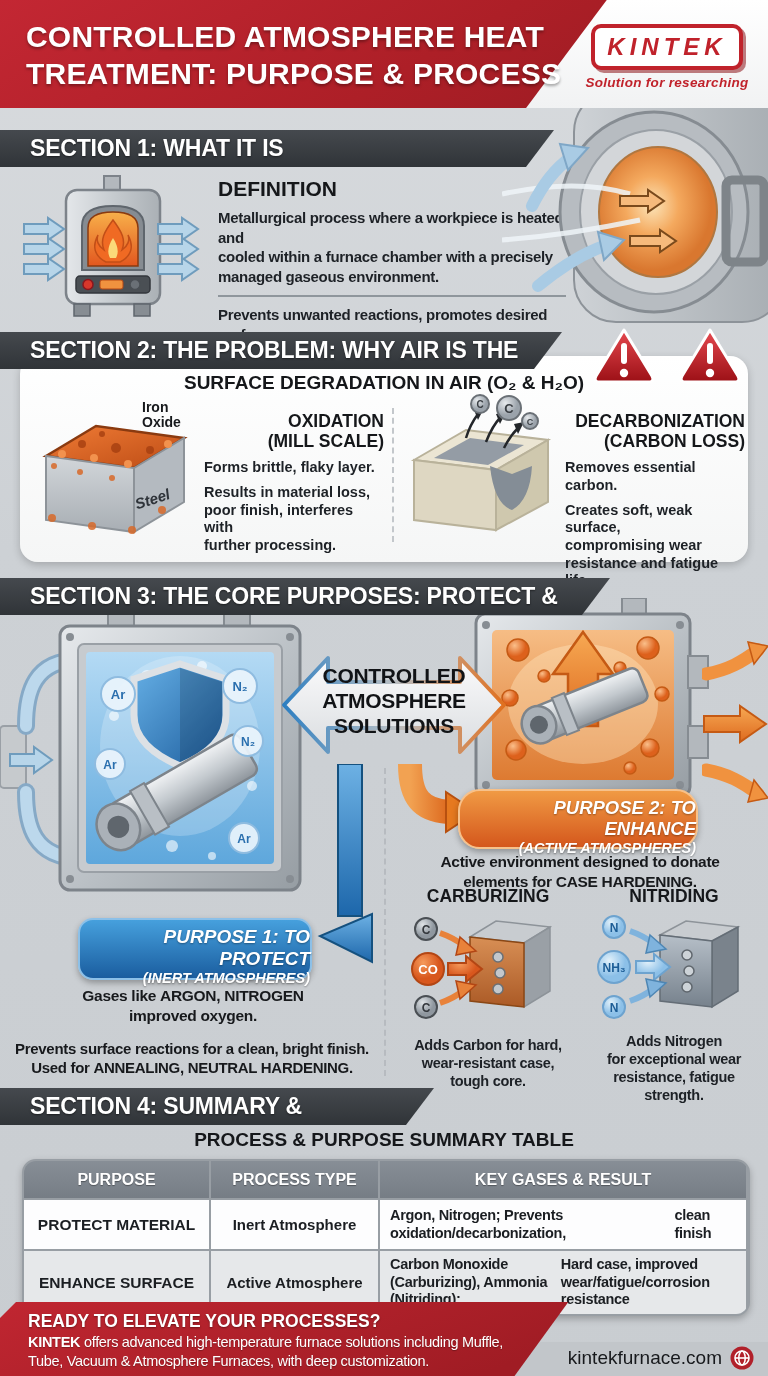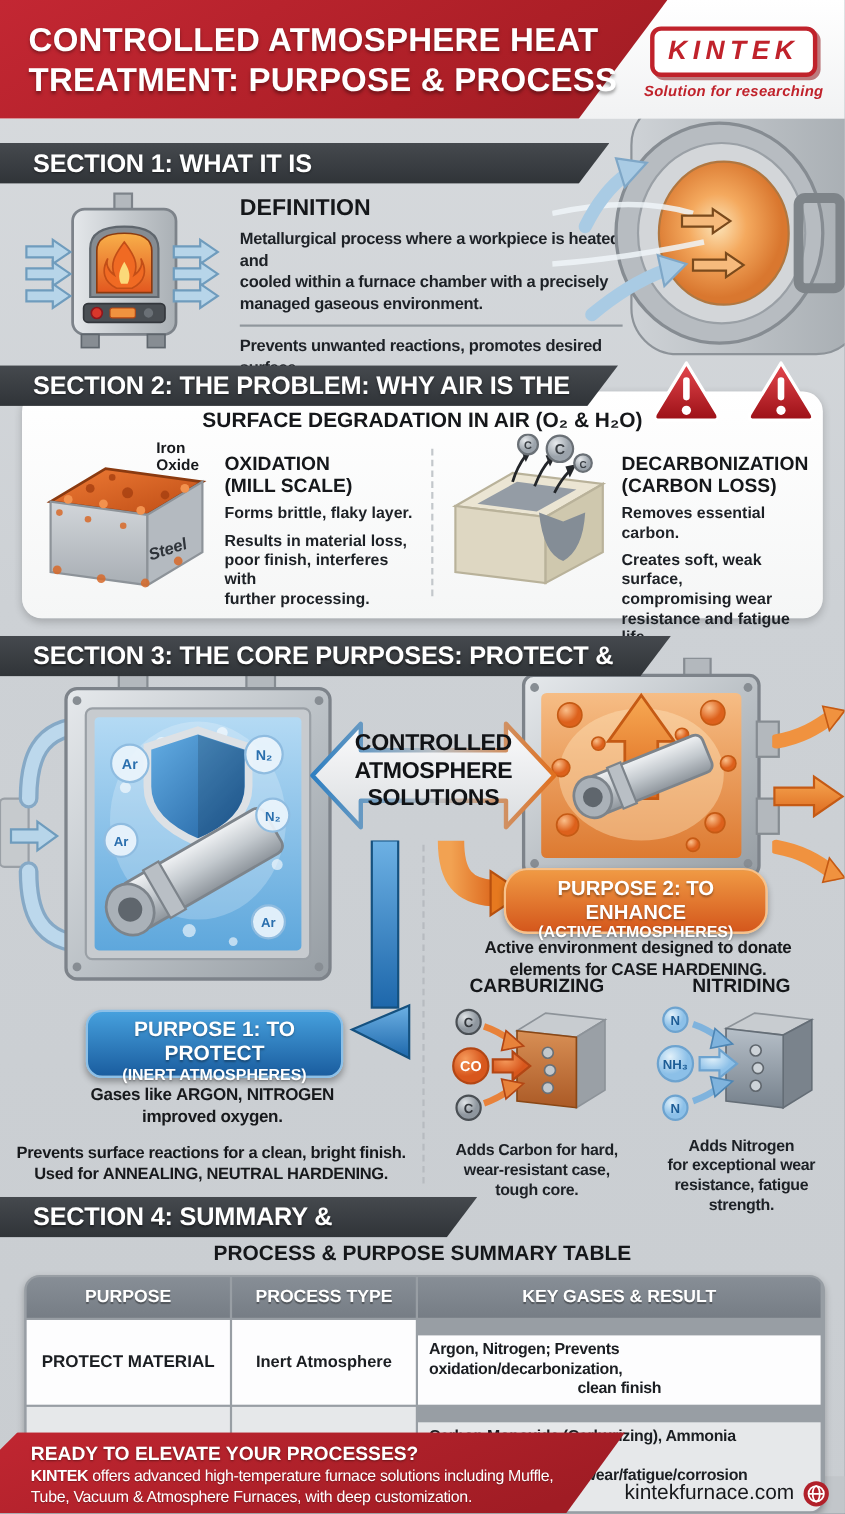--- a/index.html
+++ b/index.html
@@ -30,49 +30,49 @@
   .def-title{font-size:21px;font-weight:800;color:#15171a;margin:0 0 7px;}
   .def-line{font-size:15px;font-weight:600;line-height:1.3;color:#1d2126;}
   .def-divider{border:none;border-top:2px solid #8f969c;margin:9px 0 8px;width:100%;}
   
   #s2-card{left:20px;top:356px;width:728px;height:206px;border-radius:18px;
       background:linear-gradient(180deg,#ffffff,#f5f6f6);box-shadow:0 3px 8px rgba(0,0,0,.20);z-index:4;}
   .s2-title{left:0;right:0;top:16px;text-align:center;font-size:19px;font-weight:800;color:#15171a;}
   .s2-divider{left:372px;top:52px;height:134px;border-left:2px dashed #c3c7cb;}
   .ox-label{left:122px;top:44px;font-size:14px;font-weight:600;line-height:1.05;color:#17191c;}
   .ox-line{left:94px;top:88px;width:34px;border-top:2px solid #26292d;transform:rotate(36deg);}
-  .col-title{font-size:17.5px;font-weight:800;line-height:1.12;color:#15171a;margin:0 0 8px;}
+  .col-title{font-size:17.5px;font-weight:800;line-height:1.12;color:#15171a;margin:0 0 8px;text-align:right;}
   .col-p{font-size:14.5px;font-weight:600;line-height:1.22;color:#1d2126;margin:0 0 7px;}
   .col-p .ln{display:block;}
   
   .center-arrow-text{left:0;right:0;top:22px;text-align:center;font-size:21px;font-weight:800;
       line-height:1.18;color:#111316;letter-spacing:-.3px;}
   .s3-divider{left:384px;top:768px;height:308px;border-left:2px dashed #b7bbc0;}
-  .badge{border-radius:15px;text-align:center;color:#fff;box-shadow:0 3px 6px rgba(0,0,0,.3);z-index:5;}
+  .badge{border-radius:15px;text-align:right;color:#fff;box-shadow:0 3px 6px rgba(0,0,0,.3);z-index:5;font-style:italic;}
   .badge-blue{background:linear-gradient(180deg,#46a0dd,#1a5d9f);border:2px solid #8cc0e8;}
   .badge-orange{background:linear-gradient(180deg,#f09a44,#d4571c);border:2px solid #f7c18a;border-radius:22px;}
   .badge-l1{font-size:19px;font-weight:800;margin-top:6px;line-height:1.15;text-shadow:0 1px 2px rgba(0,0,0,.35);}
   .badge-l2{font-size:14.5px;font-weight:800;text-shadow:0 1px 2px rgba(0,0,0,.35);}
   .center-text{text-align:center;font-weight:600;color:#17191c;}
   .b{font-weight:800;}
   .mini-title{font-size:17.5px;font-weight:800;text-align:center;color:#15171a;}
   .mini-desc{font-size:14.5px;font-weight:600;line-height:1.24;text-align:center;color:#1d2126;}
   
   .s4-title{left:0;right:0;top:1129px;text-align:center;font-size:19px;font-weight:800;color:#15171a;}
   .tbl{left:22px;top:1159px;width:724px;display:grid;grid-template-columns:185px 167px 366px;
       gap:2px;background:#989ea4;border:2px solid #989ea4;border-radius:14px;overflow:hidden;
       box-shadow:0 3px 7px rgba(0,0,0,.25);z-index:4;}
   .tbl .th{background:linear-gradient(180deg,#878e96,#767d85);color:#fff;font-weight:800;font-size:16px;
       display:flex;align-items:center;justify-content:center;height:37px;text-shadow:0 1px 1px rgba(0,0,0,.35);}
   .tbl .td{display:flex;align-items:center;min-height:49px;box-sizing:border-box;}
   .row1{background:#fdfdfe;} .row2{background:#e6e8ea;}
   .td-purpose{justify-content:center;font-weight:800;font-size:15.5px;}
   .td-process{justify-content:center;font-weight:600;font-size:15px;}
-  .td-result{padding:5px 10px;font-weight:700;font-size:14.5px;line-height:1.22;flex-direction:column;
-      align-items:flex-start;margin-top:14px;}
+  .td-result{padding:5px 10px;font-weight:700;font-size:14.5px;line-height:1.22;flex-direction:row;
+      align-items:flex-start;}
   
   .footer-grayband{left:0;top:1342px;width:768px;height:34px;background:#c2c6ca;}
   .footer-red{left:0;top:1302px;width:768px;height:74px;
       background:linear-gradient(160deg,#c02631,#a01c24 70%);
       clip-path:polygon(0 16px,16px 0,74% 0,67% 100%,0 100%);z-index:5;}
   .footer-headline{left:28px;top:1311px;color:#fff;font-size:17.5px;font-weight:800;z-index:6;
       text-shadow:0 1px 2px rgba(0,0,0,.4);}
   .footer-body{left:28px;top:1333px;width:535px;color:#fff;font-size:14.5px;font-weight:500;
       line-height:1.3;z-index:6;text-shadow:0 1px 1px rgba(0,0,0,.3);}
   .footer-site{right:46px;top:1347px;font-size:19px;font-weight:400;color:#17191c;z-index:6;cursor:pointer;}

